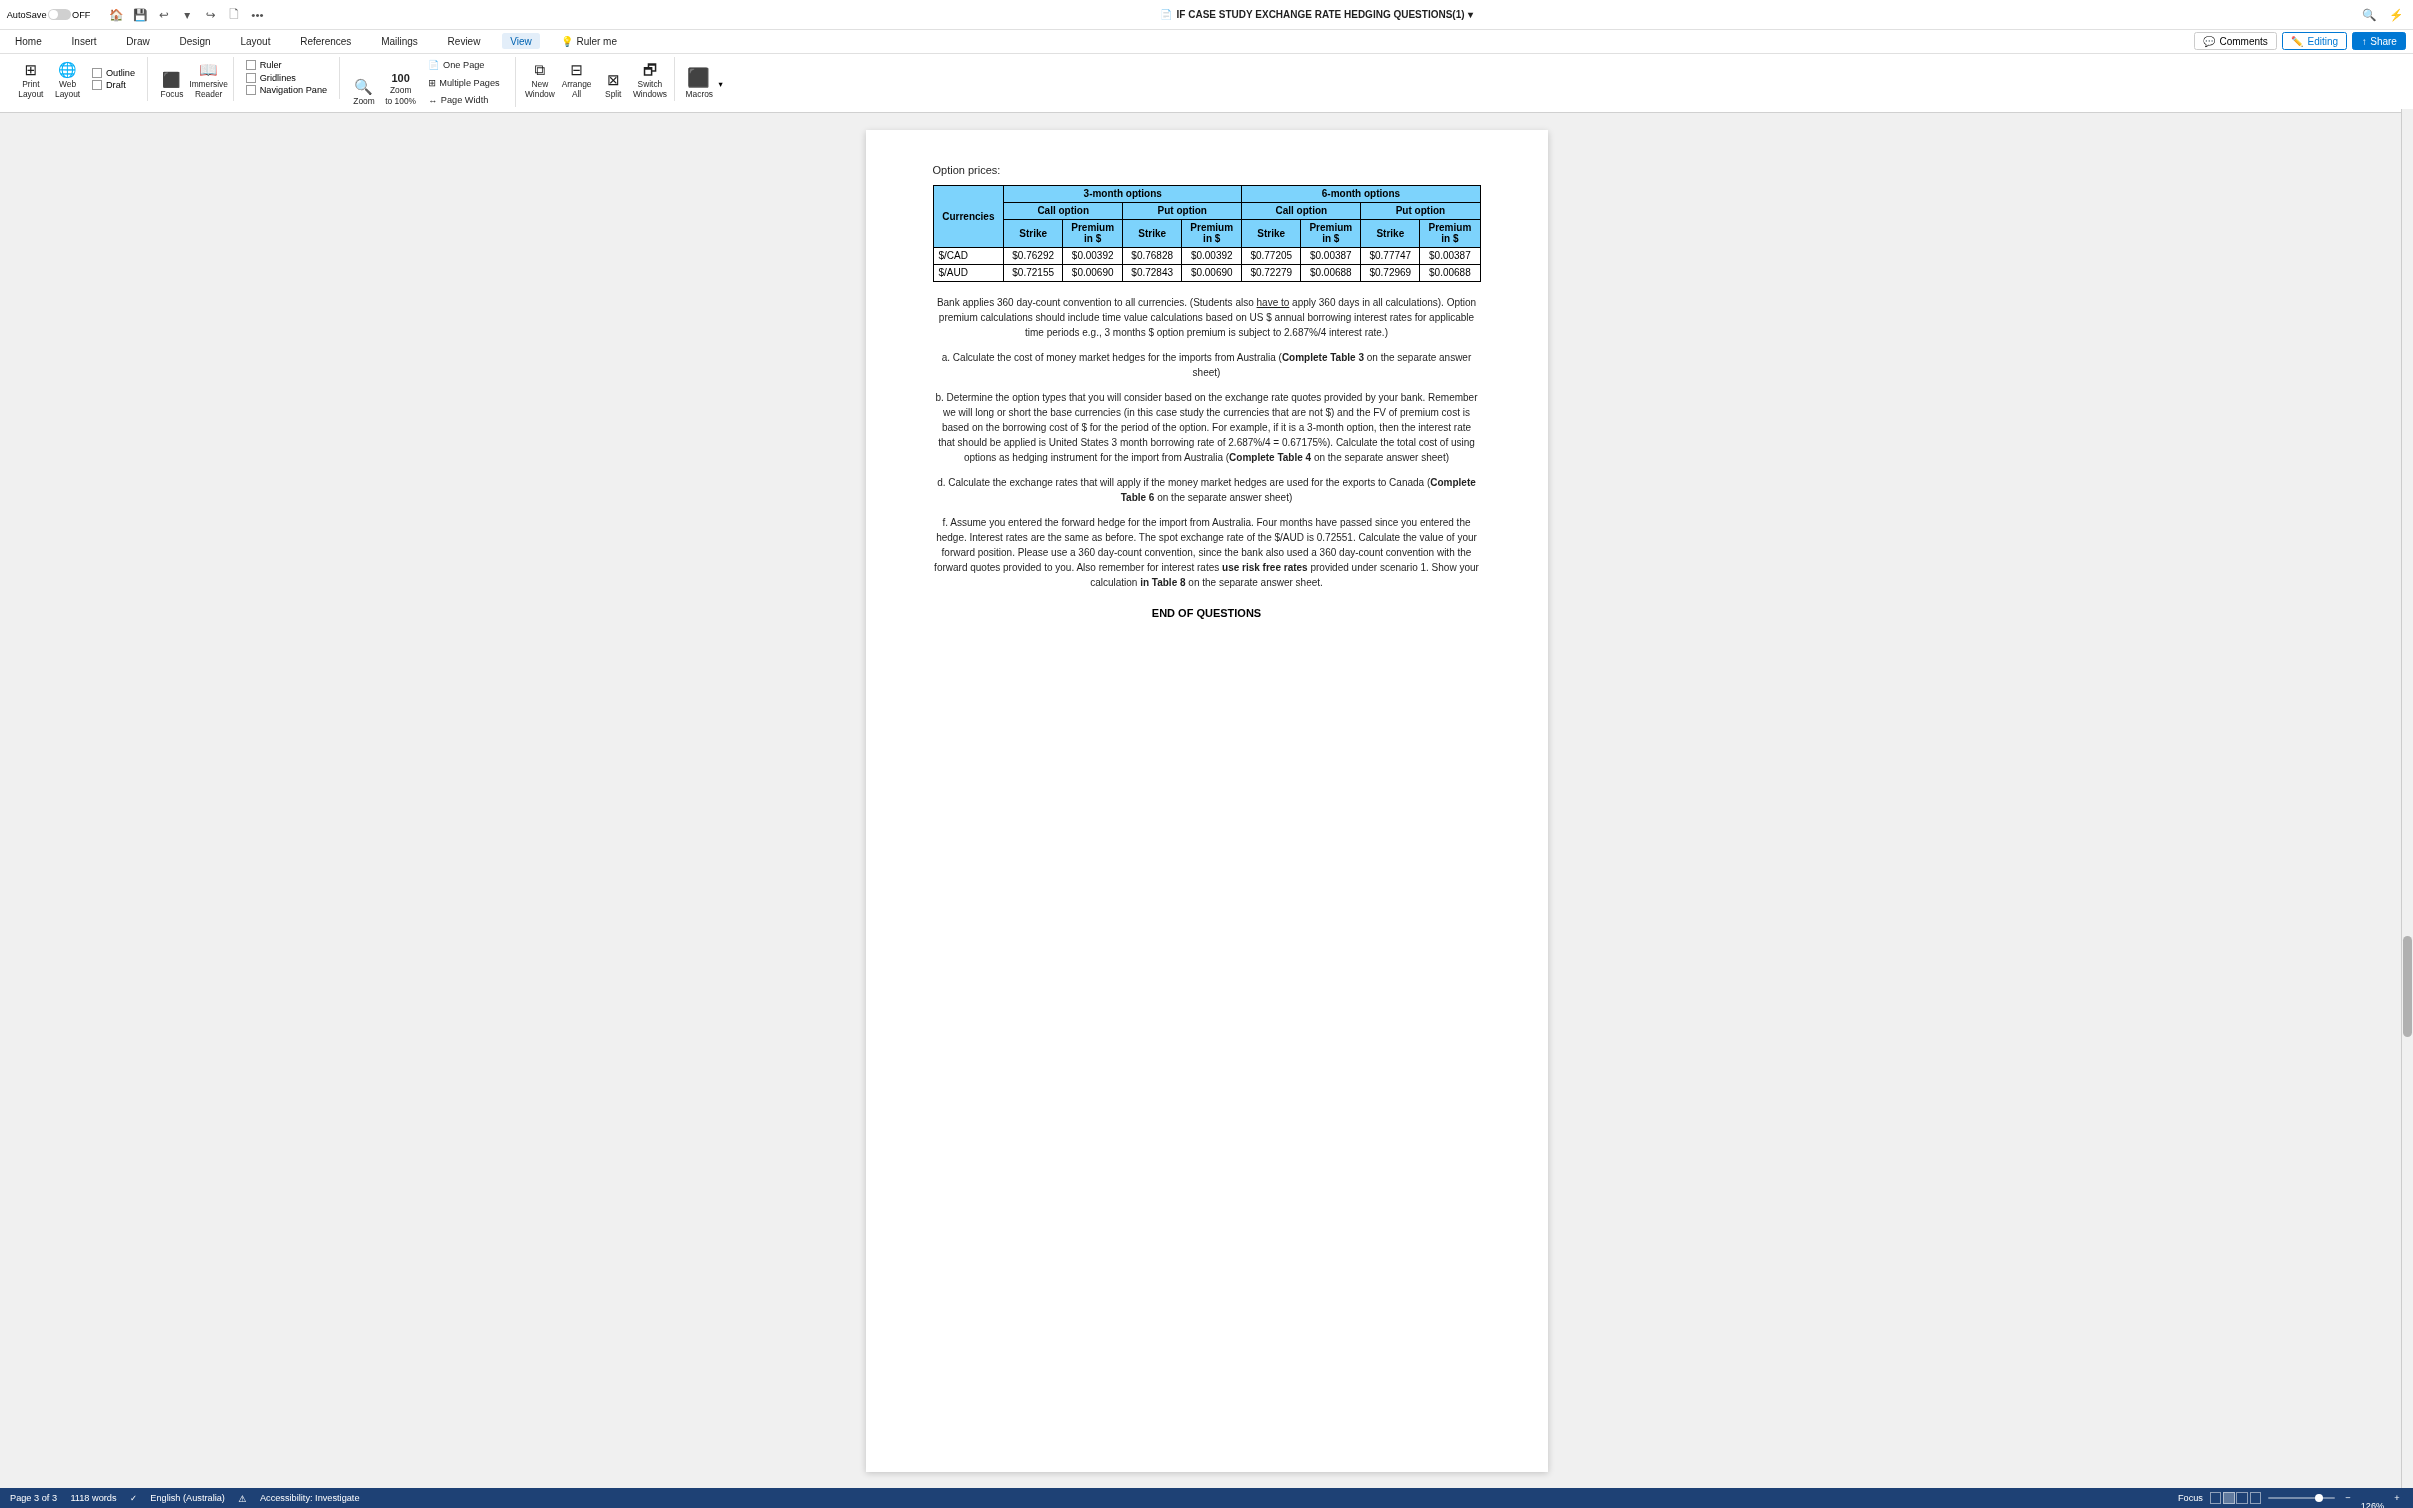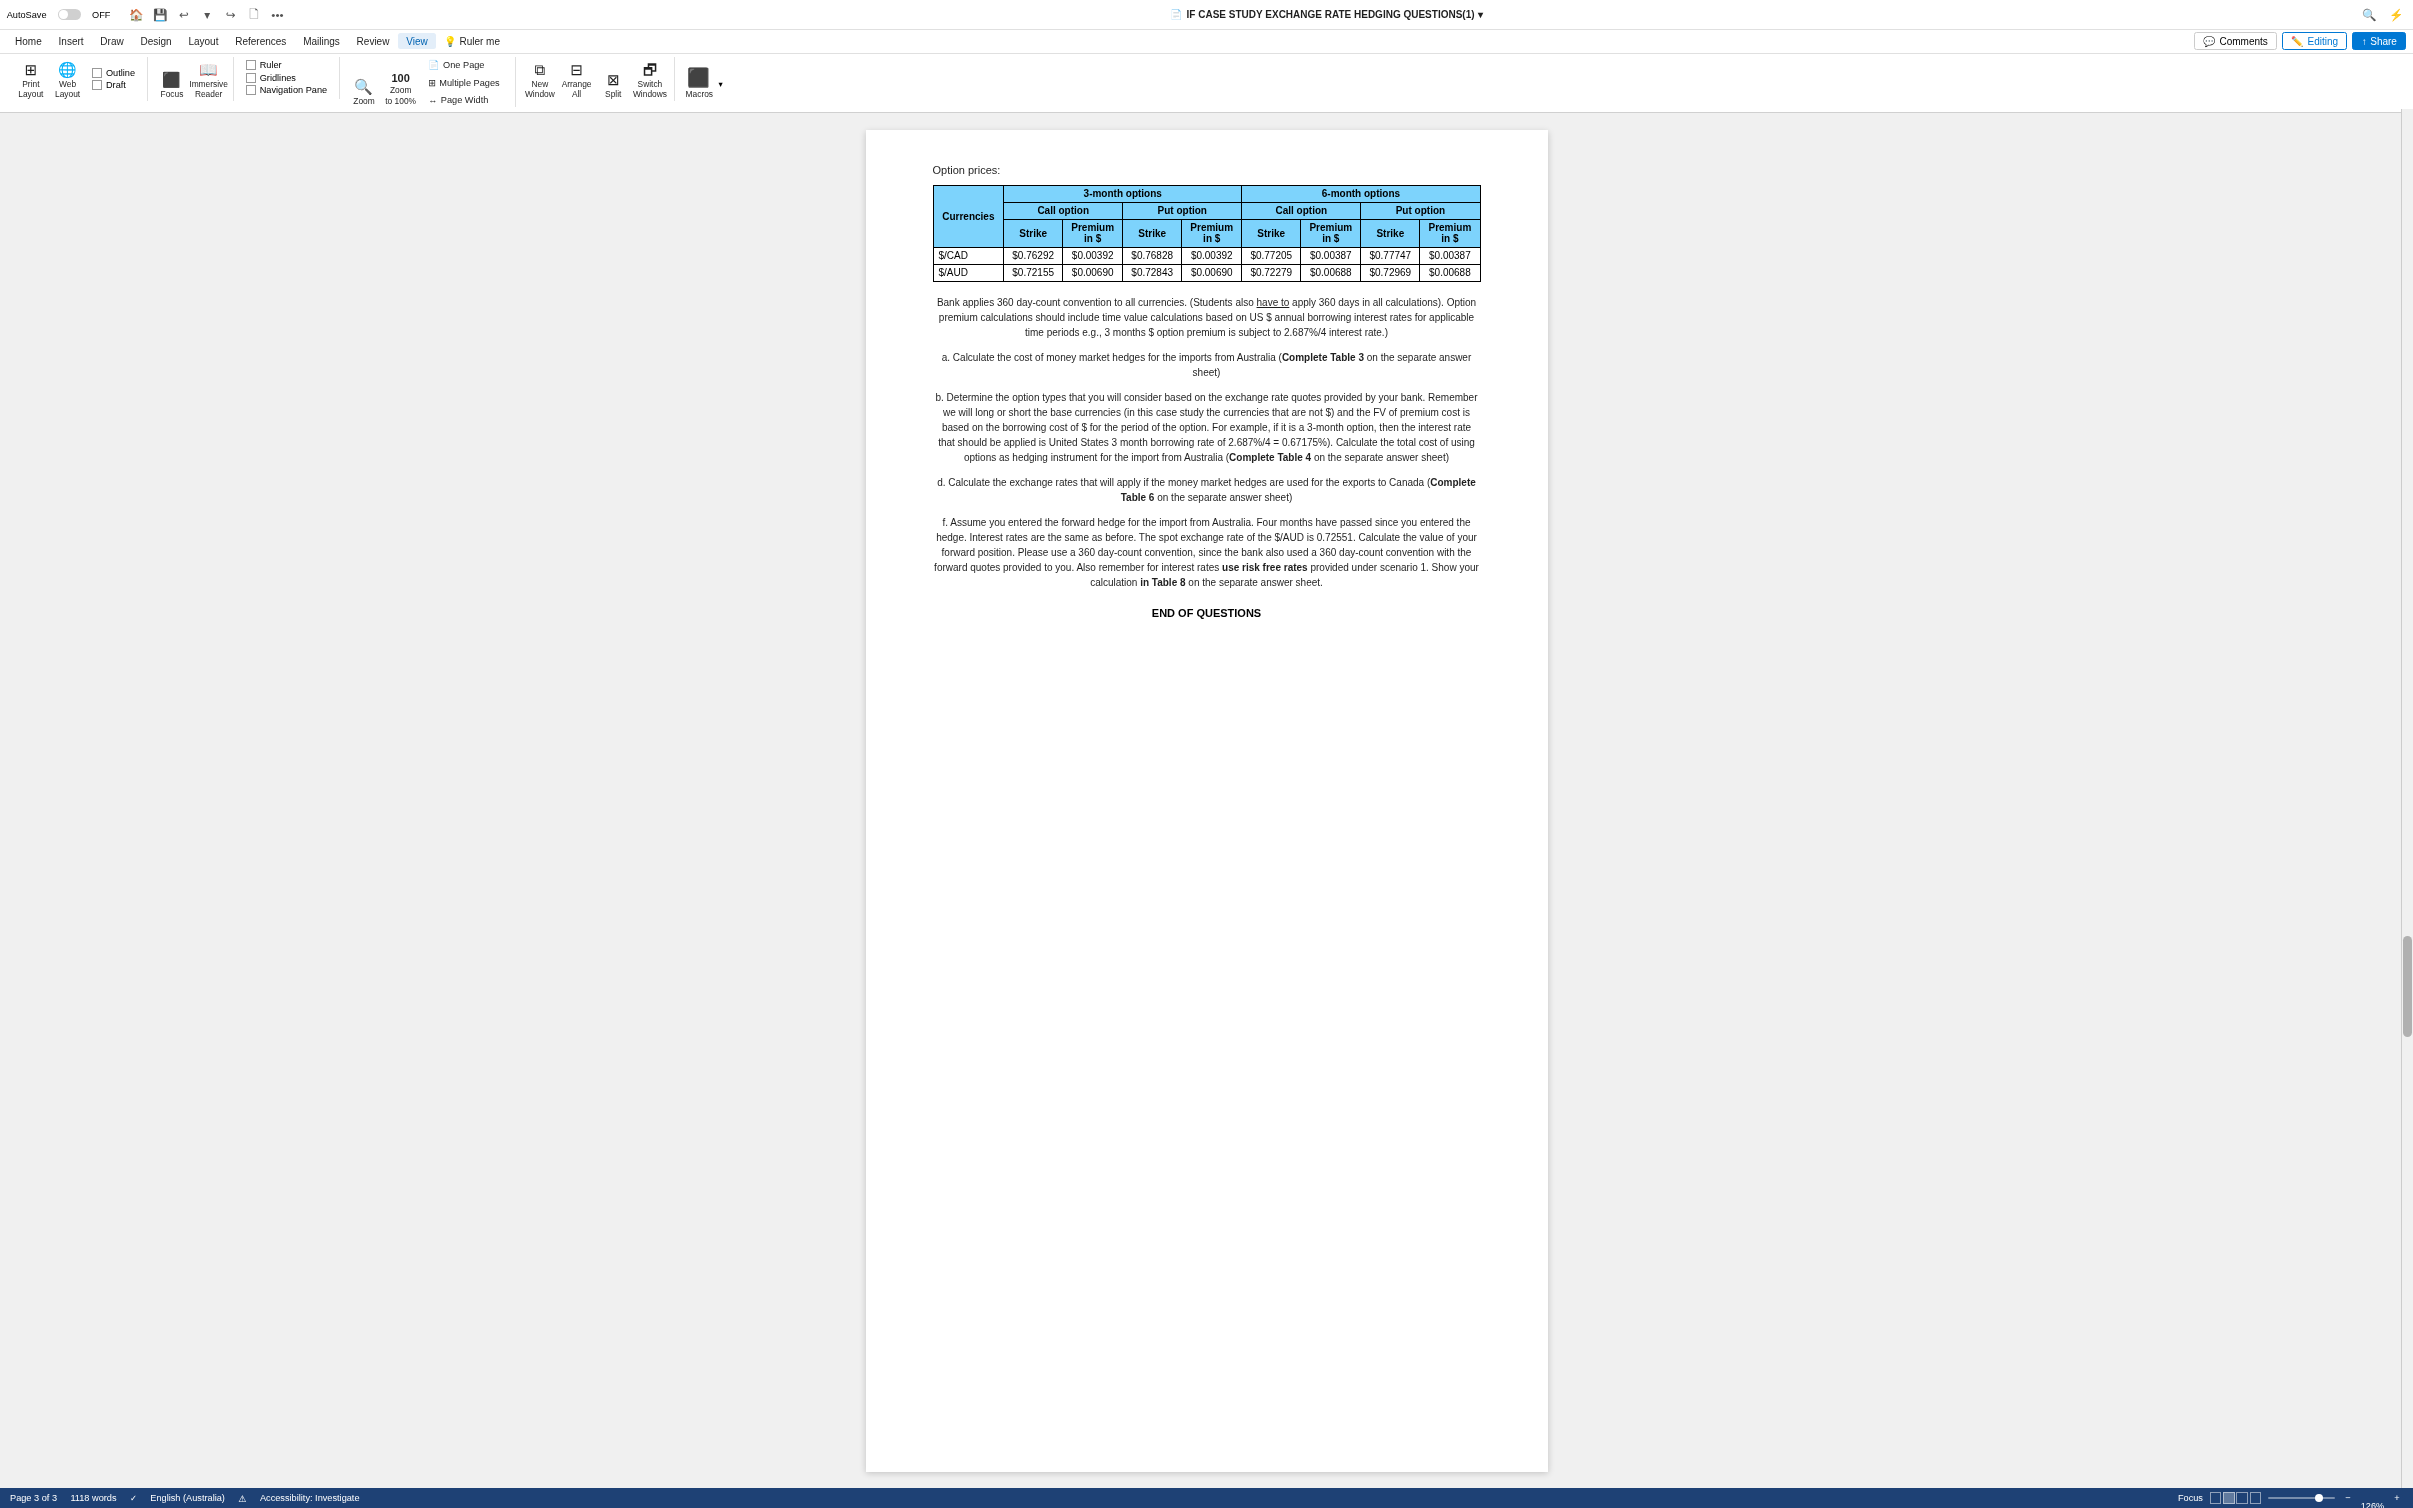--- a/index.html
+++ b/index.html
@@ -8,21 +8,21 @@
     
     #title-bar {
       background: #fff;
       height: 30px;
       display: flex;
       align-items: center;
       padding: 0 6.7px;
       border-bottom: 0.8px solid #e0e0e0;
     }
     #title-bar .autosave {
-      display: flex; align-items: center; gap: 11px; font-size: 9.2px; margin-right: 10px;
+      display: flex; align-items: center; gap: 1px; font-size: 9.2px; margin-right: 10px;
     }
     .toggle-off {
       background: #d0d0d0; border-radius: 8.4px; width: 23.5px; height: 11.7px; display: inline-block; position: relative;
     }
     .toggle-off::after {
       content: ''; position: absolute; left: 1.7px; top: 1.7px; width: 8.4px; height: 8.4px; background: white; border-radius: 50%;
     }
     #title-bar .nav-icons { display: flex; align-items: center; gap: 3.4px; margin: 0 6.7px; }
     #title-bar .nav-btn {
       width: 20px; height: 20px; display: flex; align-items: center; justify-content: center;
@@ -37,21 +37,21 @@
       width: 20px; height: 20px; display: flex; align-items: center; justify-content: center; cursor: pointer; color: #555; font-size: 11.7px;
     }
 
     
     #menu-bar {
       background: #fff;
       height: 23.5px;
       display: flex;
       align-items: center;
       padding: 0 6.7px;
-      gap: 0;
+      gap: 13px;
       border-bottom: 0.8px solid #e0e0e0;
     }
     .menu-item {
       padding: 2.5px 8.4px;
       font-size: 10px;
       cursor: pointer;
       border-radius: 2.5px;
       color: #1f1f1f;
     }
     .menu-item.active { background: #e3eef9; color: #0063b1; }

